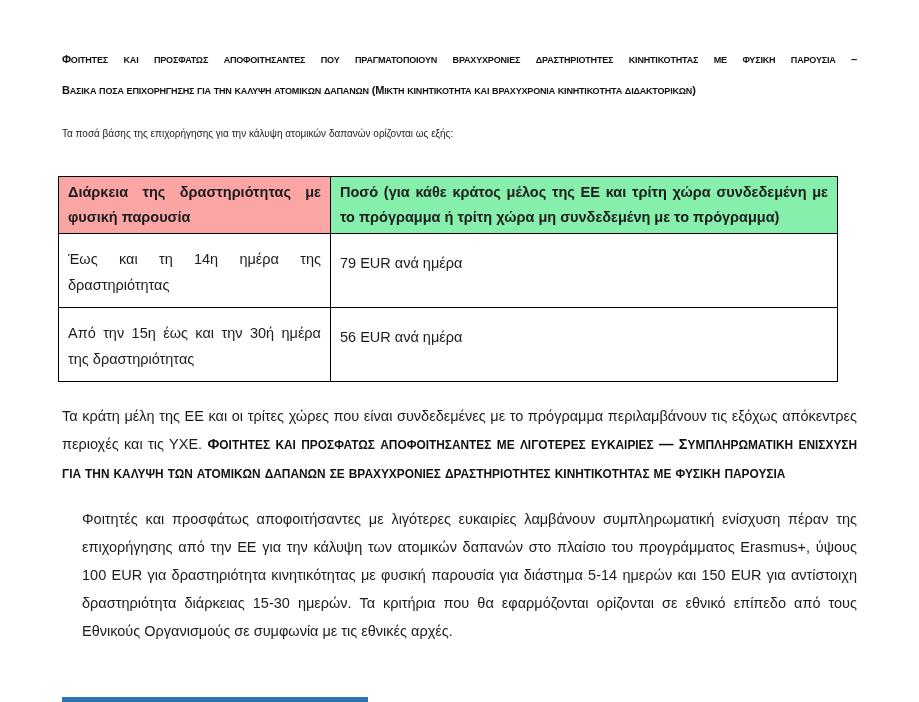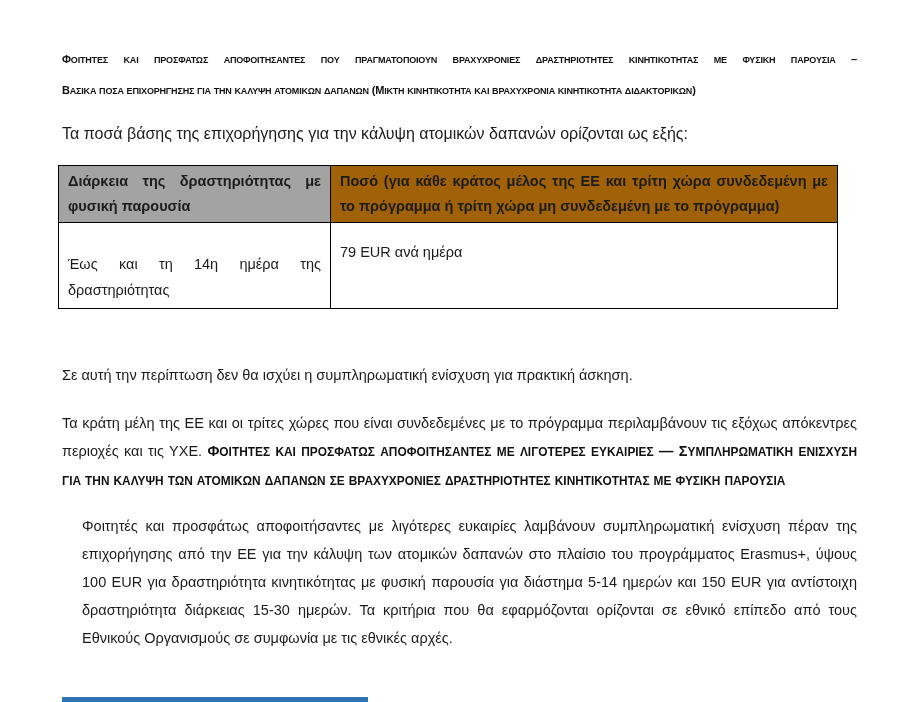--- a/index.html
+++ b/index.html
@@ -12,33 +12,33 @@
     overflow:hidden;
   }
   .content { position:absolute; left:62px; top:44px; width:795px; }
 
   
   .heading { font-weight:700; font-size:11px; letter-spacing:-0.2px; color:#111; }
   .hline  { display:block; line-height:30px; text-align:justify; }
   .hline1 { text-align-last:justify; }
   .sc { font-size:0.82em; }
 
-  .intro { margin:15px 0 18px; font-size:16px; line-height:26px; }
+  .intro { margin:15px 0 29px; font-size:10px; line-height:26px; }
 
   table { border-collapse:collapse; table-layout:fixed; width:780px; margin-left:-4px; }
   th, td {
     border:1.5px solid #000;
     vertical-align:top;
     font-size:14.5px;
     text-align:justify;
     padding:3px 9px;
   }
   thead th { font-weight:700; line-height:25px; height:50px; }
   tbody td { line-height:26px; height:54px; }
-  td.dur { padding-top:28px; }
+  td.dur { padding-top:12px; }
   td.amt { padding-top:16px; }
 
   .para { margin:0; font-size:14.5px; line-height:28px; text-align:justify; }
   .p1 { margin-top:52px; }
   .p2 { margin-top:20px; }
   .p3 { margin-top:17px;margin-left:20px; }
   .bsc { font-weight:700; color:#111; }
 
   .footer-bar { position:absolute; left:62px; bottom:0; width:306px; height:5px; }
 </style>
@@ -54,33 +54,36 @@
 
   <p class="intro">Τα ποσά βάσης της επιχορήγησης για την κάλυψη ατομικών δαπανών ορίζονται ως εξής:</p>
 
   <table>
     <colgroup>
         <col style="width:272px">
         <col>
       </colgroup>
     <thead>
       <tr>
-        <th style="background: #a3a3a3;">Διάρκεια της δραστηριότητας με φυσική παρουσία</th>
-        <th style="background: #a16207;">Ποσό (για κάθε κράτος μέλος της ΕΕ και τρίτη χώρα συνδεδεμένη με το πρόγραμμα ή τρίτη χώρα μη συνδεδεμένη με το πρόγραμμα)</th>
+        <th style="background: #fca5a5;">Διάρκεια της δραστηριότητας με φυσική παρουσία</th>
+        <th style="background: #86efac;">Ποσό (για κάθε κράτος μέλος της ΕΕ και τρίτη χώρα συνδεδεμένη με το πρόγραμμα ή τρίτη χώρα μη συνδεδεμένη με το πρόγραμμα)</th>
       </tr>
     </thead>
     <tbody>
       <tr>
         <td class="dur">Έως και τη 14η ημέρα της δραστηριότητας</td>
         <td class="amt">79 EUR ανά ημέρα</td>
       </tr>
+      <tr>
+        <td class="dur">Από την 15η έως και την 30ή ημέρα της δραστηριότητας</td>
+        <td class="amt">56 EUR ανά ημέρα</td>
+      </tr>
     </tbody>
   </table>
 
-  <p class="para p1">Σε αυτή την περίπτωση δεν θα ισχύει η συμπληρωματική ενίσχυση για πρακτική άσκηση.</p>
 
   <p class="para p2">
     <span>Τα κράτη μέλη της ΕΕ και οι τρίτες χώρες που είναι συνδεδεμένες με το πρόγραμμα περιλαμβάνουν τις εξόχως απόκεντρες περιοχές και τις ΥΧΕ. </span><span class="bsc">Φ<span class="sc">Ο</span><span class="sc">Ι</span><span class="sc">Τ</span><span class="sc">Η</span><span class="sc">Τ</span><span class="sc">Ε</span><span class="sc">Σ</span> <span class="sc">Κ</span><span class="sc">Α</span><span class="sc">Ι</span> <span class="sc">Π</span><span class="sc">Ρ</span><span class="sc">Ο</span><span class="sc">Σ</span><span class="sc">Φ</span><span class="sc">Α</span><span class="sc">Τ</span><span class="sc">Ω</span><span class="sc">Σ</span> <span class="sc">Α</span><span class="sc">Π</span><span class="sc">Ο</span><span class="sc">Φ</span><span class="sc">Ο</span><span class="sc">Ι</span><span class="sc">Τ</span><span class="sc">Η</span><span class="sc">Σ</span><span class="sc">Α</span><span class="sc">Ν</span><span class="sc">Τ</span><span class="sc">Ε</span><span class="sc">Σ</span> <span class="sc">Μ</span><span class="sc">Ε</span> <span class="sc">Λ</span><span class="sc">Ι</span><span class="sc">Γ</span><span class="sc">Ο</span><span class="sc">Τ</span><span class="sc">Ε</span><span class="sc">Ρ</span><span class="sc">Ε</span><span class="sc">Σ</span> <span class="sc">Ε</span><span class="sc">Υ</span><span class="sc">Κ</span><span class="sc">Α</span><span class="sc">Ι</span><span class="sc">Ρ</span><span class="sc">Ι</span><span class="sc">Ε</span><span class="sc">Σ</span> — Σ<span class="sc">Υ</span><span class="sc">Μ</span><span class="sc">Π</span><span class="sc">Λ</span><span class="sc">Η</span><span class="sc">Ρ</span><span class="sc">Ω</span><span class="sc">Μ</span><span class="sc">Α</span><span class="sc">Τ</span><span class="sc">Ι</span><span class="sc">Κ</span><span class="sc">Η</span> <span class="sc">Ε</span><span class="sc">Ν</span><span class="sc">Ι</span><span class="sc">Σ</span><span class="sc">Χ</span><span class="sc">Υ</span><span class="sc">Σ</span><span class="sc">Η</span> <span class="sc">Γ</span><span class="sc">Ι</span><span class="sc">Α</span> <span class="sc">Τ</span><span class="sc">Η</span><span class="sc">Ν</span> <span class="sc">Κ</span><span class="sc">Α</span><span class="sc">Λ</span><span class="sc">Υ</span><span class="sc">Ψ</span><span class="sc">Η</span> <span class="sc">Τ</span><span class="sc">Ω</span><span class="sc">Ν</span> <span class="sc">Α</span><span class="sc">Τ</span><span class="sc">Ο</span><span class="sc">Μ</span><span class="sc">Ι</span><span class="sc">Κ</span><span class="sc">Ω</span><span class="sc">Ν</span> <span class="sc">Δ</span><span class="sc">Α</span><span class="sc">Π</span><span class="sc">Α</span><span class="sc">Ν</span><span class="sc">Ω</span><span class="sc">Ν</span> <span class="sc">Σ</span><span class="sc">Ε</span> <span class="sc">Β</span><span class="sc">Ρ</span><span class="sc">Α</span><span class="sc">Χ</span><span class="sc">Υ</span><span class="sc">Χ</span><span class="sc">Ρ</span><span class="sc">Ο</span><span class="sc">Ν</span><span class="sc">Ι</span><span class="sc">Ε</span><span class="sc">Σ</span> <span class="sc">Δ</span><span class="sc">Ρ</span><span class="sc">Α</span><span class="sc">Σ</span><span class="sc">Τ</span><span class="sc">Η</span><span class="sc">Ρ</span><span class="sc">Ι</span><span class="sc">Ο</span><span class="sc">Τ</span><span class="sc">Η</span><span class="sc">Τ</span><span class="sc">Ε</span><span class="sc">Σ</span> <span class="sc">Κ</span><span class="sc">Ι</span><span class="sc">Ν</span><span class="sc">Η</span><span class="sc">Τ</span><span class="sc">Ι</span><span class="sc">Κ</span><span class="sc">Ο</span><span class="sc">Τ</span><span class="sc">Η</span><span class="sc">Τ</span><span class="sc">Α</span><span class="sc">Σ</span> <span class="sc">Μ</span><span class="sc">Ε</span> <span class="sc">Φ</span><span class="sc">Υ</span><span class="sc">Σ</span><span class="sc">Ι</span><span class="sc">Κ</span><span class="sc">Η</span> <span class="sc">Π</span><span class="sc">Α</span><span class="sc">Ρ</span><span class="sc">Ο</span><span class="sc">Υ</span><span class="sc">Σ</span><span class="sc">Ι</span><span class="sc">Α</span></span>
   </p>
 
   <p class="para p3">Φοιτητές και προσφάτως αποφοιτήσαντες με λιγότερες ευκαιρίες λαμβάνουν συμπληρωματική ενίσχυση πέραν της επιχορήγησης από την ΕΕ για την κάλυψη των ατομικών δαπανών στο πλαίσιο του προγράμματος Erasmus+, ύψους 100 EUR για δραστηριότητα κινητικότητας με φυσική παρουσία για διάστημα 5-14 ημερών και 150 EUR για αντίστοιχη δραστηριότητα διάρκειας 15-30 ημερών. Τα κριτήρια που θα εφαρμόζονται ορίζονται σε εθνικό επίπεδο από τους Εθνικούς Οργανισμούς σε συμφωνία με τις εθνικές αρχές.</p>
 
 </div>
 
 <div class="footer-bar" style="background: rgb(46, 116, 181);"></div>

